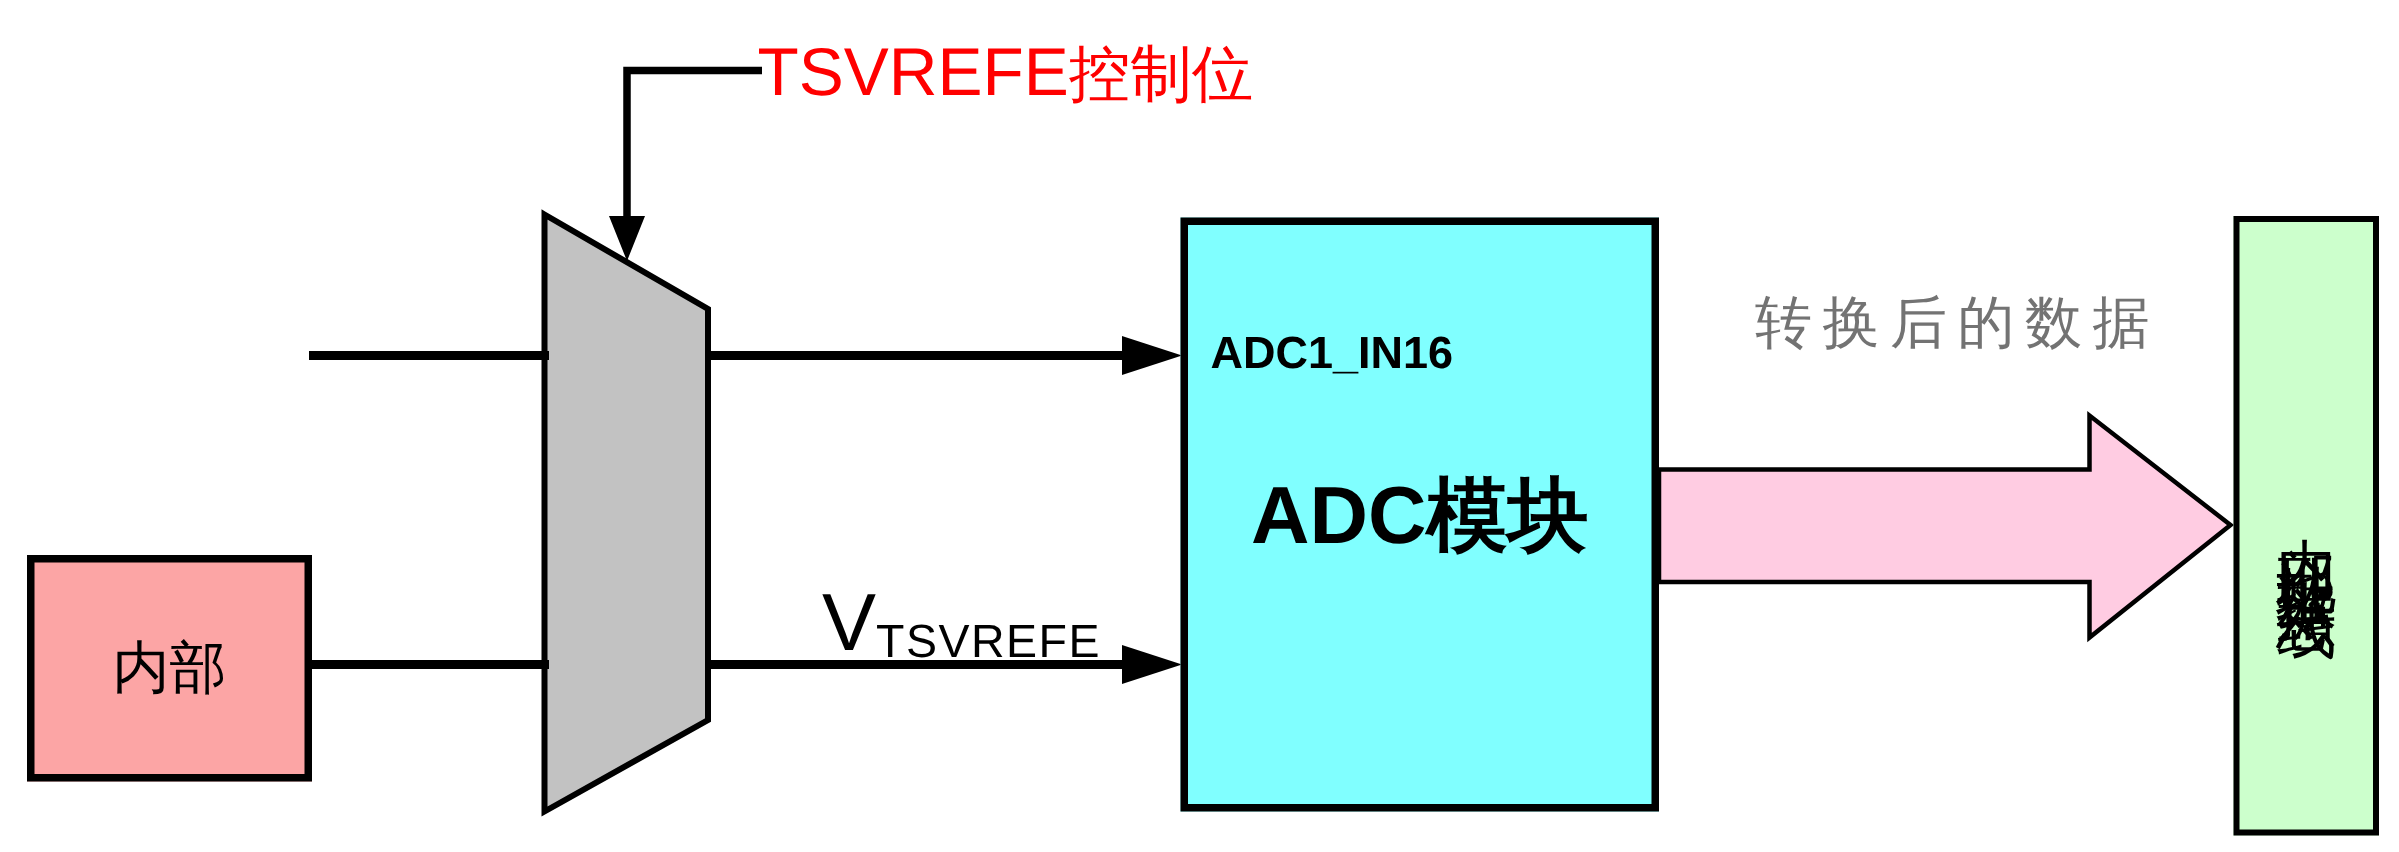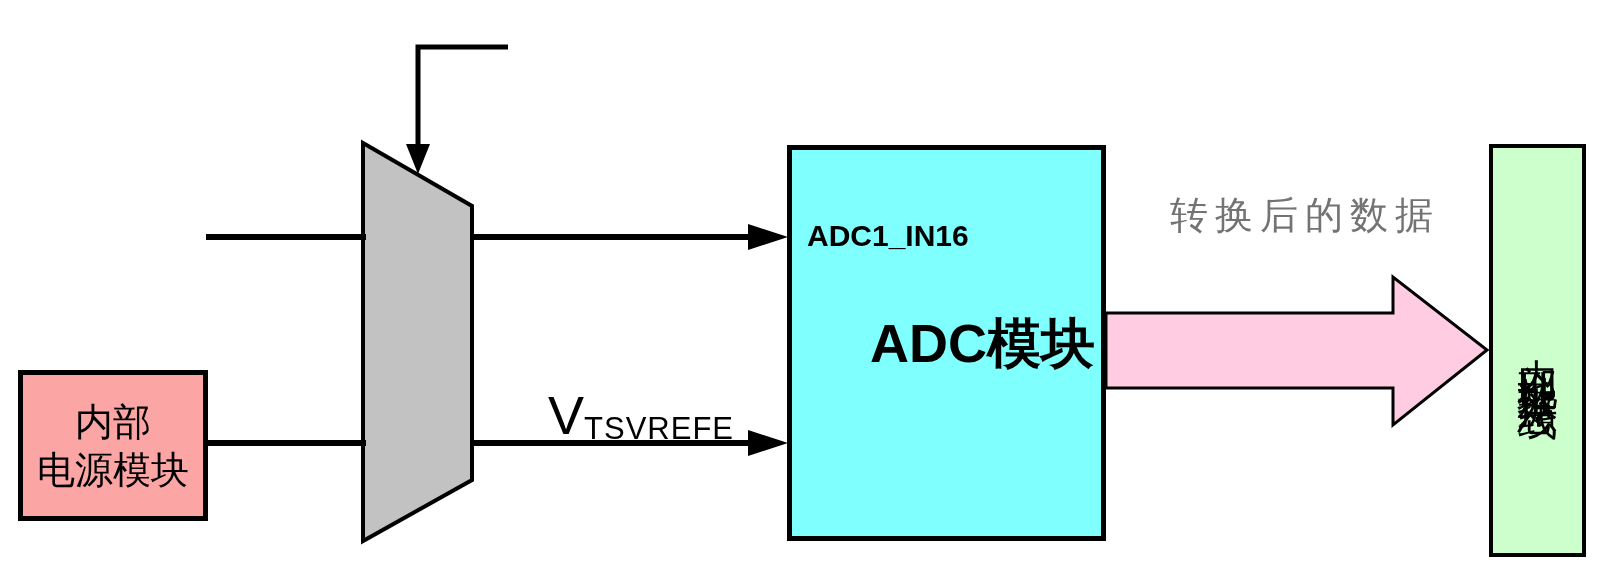--- a/index.html
+++ b/index.html
@@ -63,21 +63,20 @@
   .adc-ch-top { left: 807px; top: 219px; }
   .adc-ch-bottom { left: 807px; top: 424px; }
   .adc-title {
     position: absolute;
     left: 787px; top: 308px; width: 319px;
     text-align: center;
     font-size: 54px;
     font-weight: bold;
     color: #000000;
     white-space: nowrap;
-    padding-left: 36px;
   }
   .adc-title .latin { font-family: "Liberation Sans", sans-serif; }
   .adc-title .cn { font-family: "Liberation Serif", serif; }
   .bus-box {
     left: 1489px; top: 144px; width: 97px; height: 413px;
     background: #CCFFCC;
     border-width: 4px;
   }
   .bus-text {
     writing-mode: vertical-rl;
@@ -149,25 +148,27 @@
 
     <line x1="470" y1="237" x2="755" y2="237" stroke="#000000" stroke-width="6"></line>
     <polygon points="788,237 748,224 748,250" fill="#000000"></polygon>
 
     <line x1="470" y1="443" x2="755" y2="443" stroke="#000000" stroke-width="6"></line>
     <polygon points="788,443 748,430 748,456" fill="#000000"></polygon>
 
     <polygon points="1106,313 1393,313 1393,277 1487,350 1393,425 1393,388 1106,388" fill="#FFCCE2" stroke="#000000" stroke-width="3"></polygon>
   </svg>
 
+  <div class="control-label">
+    <span class="latin">TSVREFE</span><span class="cn">控制位</span>
+  </div>
 
 
   <div class="block power-box">
     <div class="cn-serif">内部</div>
-    <div class="cn-serif">电源模块</div>
   </div>
 
   <div class="signal-label vrefint-label">
     <span class="sig-base">V</span><span class="sig-sub">TSVREFE</span>
   </div>
 
   <div class="block adc-box"></div>
   <div class="adc-channel adc-ch-top">ADC1_IN16</div>
   <div class="adc-title">
     <span class="latin">ADC</span><span class="cn">模块</span>

